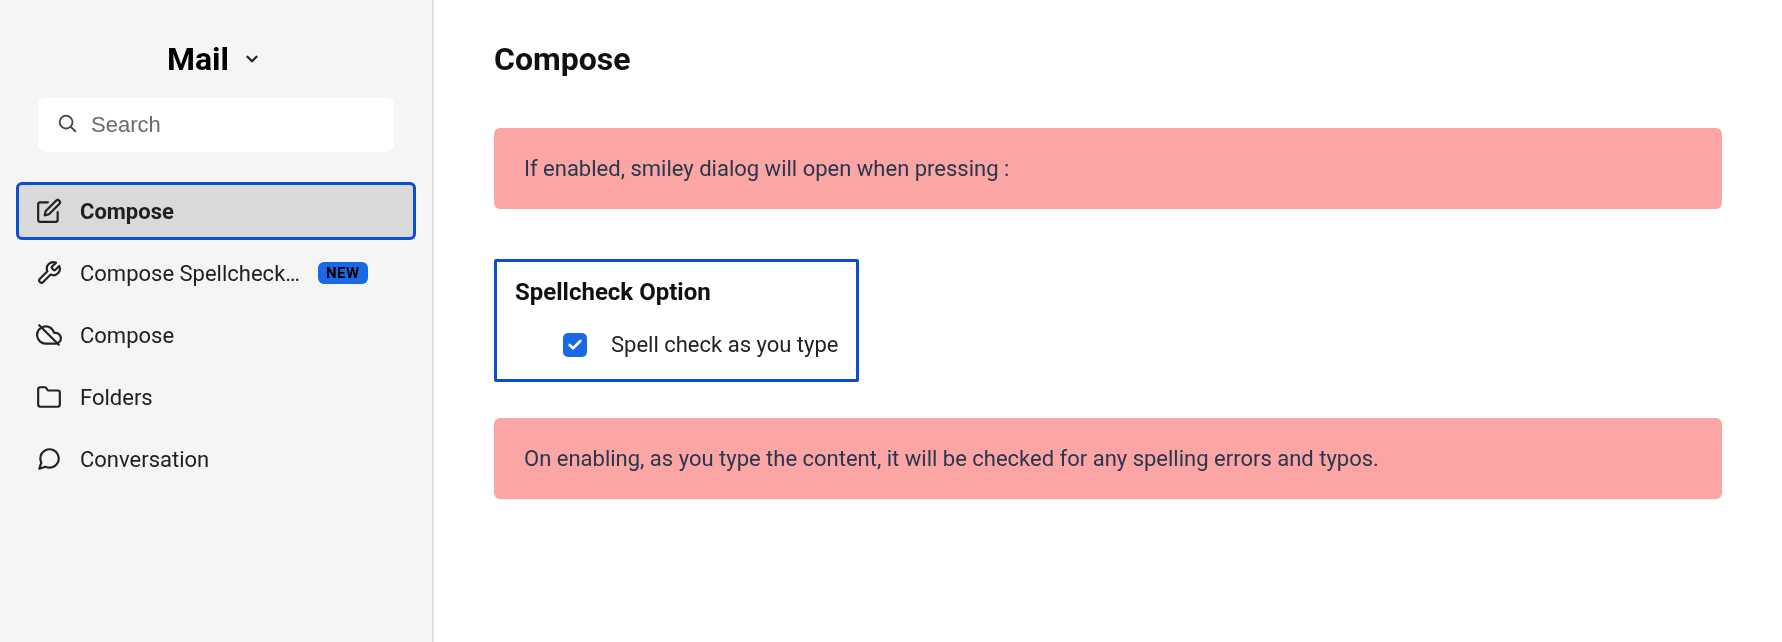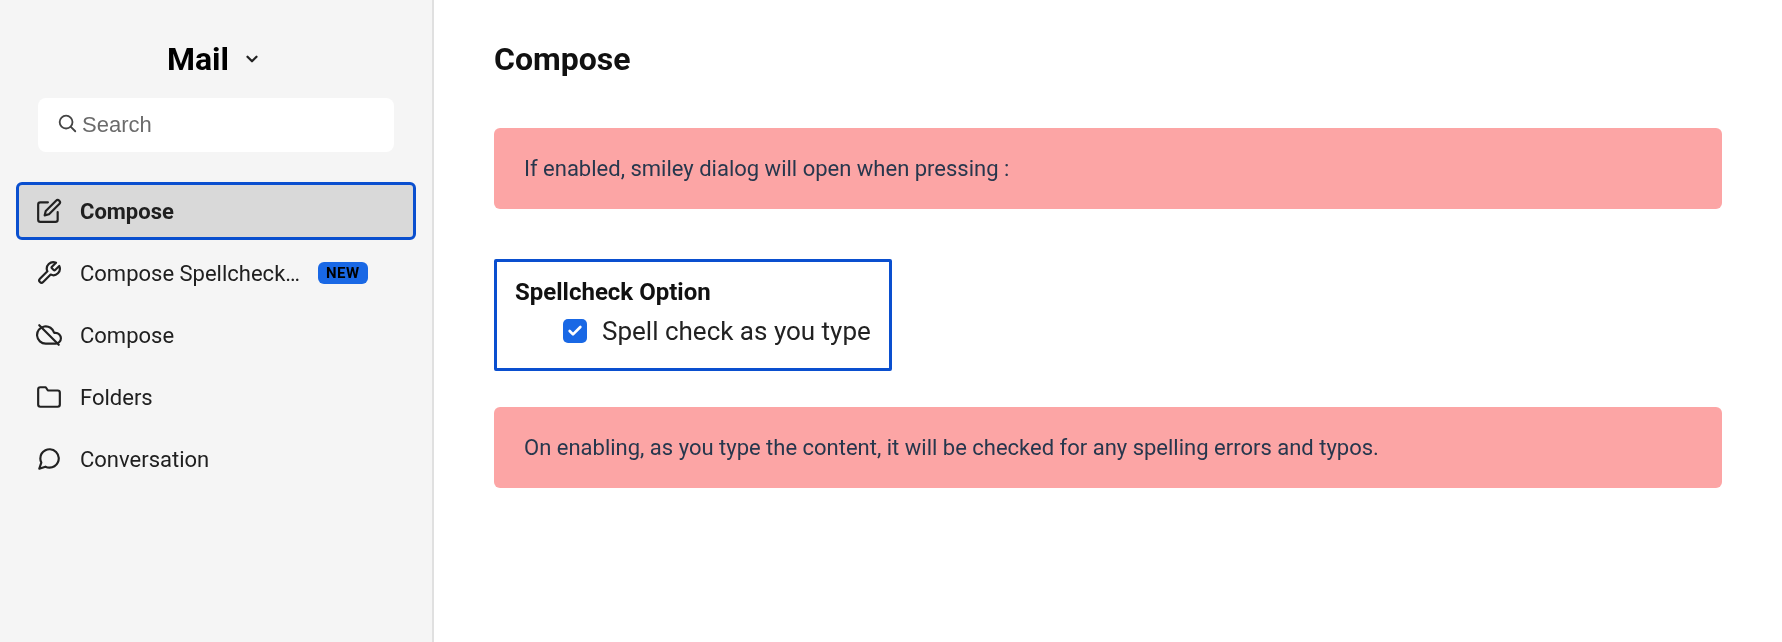--- a/index.html
+++ b/index.html
@@ -40,21 +40,21 @@
     }
     .search-wrap {
       padding: 0 38px 30px 38px;
     }
     .search-box {
       display: flex;
       align-items: center;
       background: #fff;
       border-radius: 8px;
       padding: 14px 18px;
-      gap: 4px;
+      gap: 13px;
     }
     .search-box input {
       border: none;
       outline: none;
       font-size: 22px;
       color: #333;
       width: 100%;
       background: transparent;
     }
     .search-box input::placeholder {
@@ -126,27 +126,27 @@
       border: 3px solid #0a4fcf;
       border-radius: 2px;
       padding: 16px 18px 22px 18px;
       display: inline-block;
       margin-bottom: 36px;
     }
     .option-heading {
       font-size: 24px;
       font-weight: 700;
       color: #111;
-      margin-bottom: 10px;
+      margin-bottom: 26px;
     }
     .checkbox-row {
       display: flex;
       align-items: center;
-      gap: 15px;
-      font-size: 26px;
+      gap: 24px;
+      font-size: 22px;
       color: #222;
       padding-left: 48px;
     }
     .checkbox {
       width: 24px;
       height: 24px;
       background: #1968e5;
       border-radius: 5px;
       display: inline-flex;
       align-items: center;

